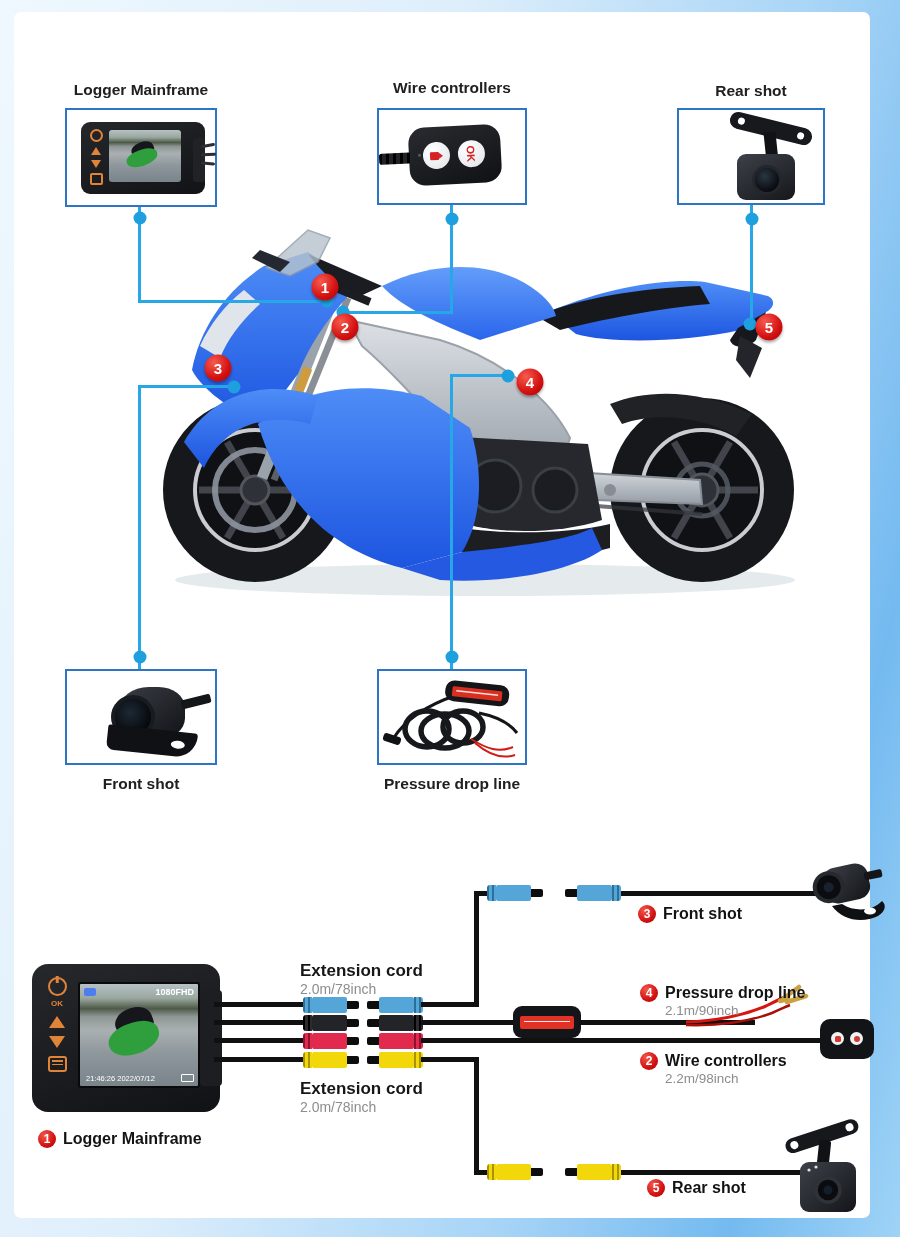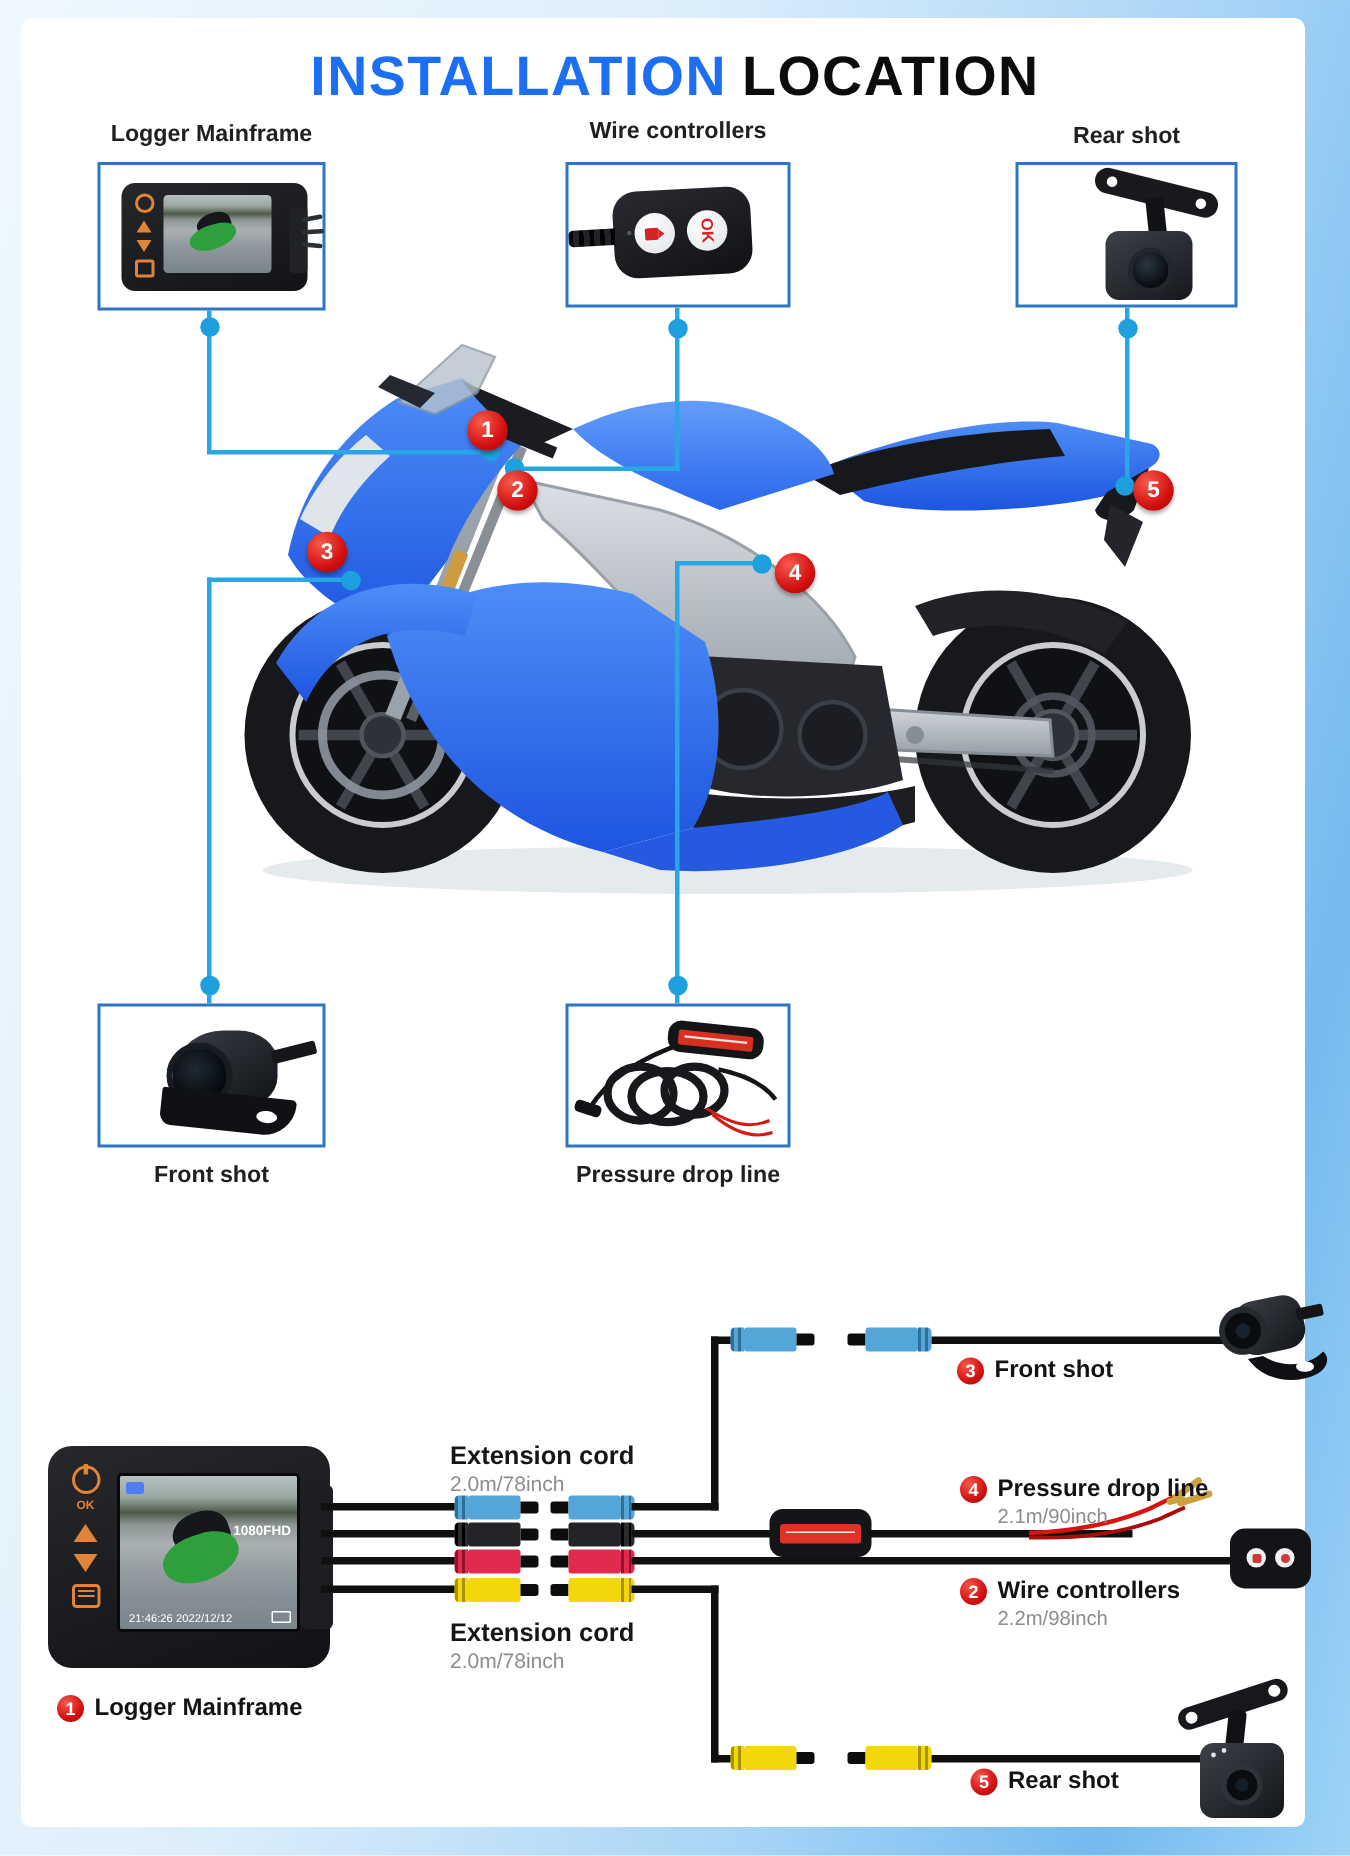--- a/index.html
+++ b/index.html
@@ -94,42 +94,39 @@
   .wd-mount{position:absolute;right:-2px;top:26px;width:22px;height:96px;background:#1d1e22;border-radius:4px;}
   .wd-btns{position:absolute;left:9px;top:13px;width:32px;display:flex;flex-direction:column;align-items:center;gap:8px;}
   .pw{width:15px;height:15px;border:2.5px solid #e08438;border-radius:50%;position:relative;}
   .pw::after{content:"";position:absolute;left:50%;top:-3px;width:2.5px;height:7px;background:#e08438;transform:translateX(-50%);}
   .oktxt{font-size:8px;color:#e08438;font-weight:700;margin-top:-5px;}
   .tri-up{width:0;height:0;border-left:8px solid transparent;border-right:8px solid transparent;border-bottom:12px solid #e08438;}
   .tri-dn{width:0;height:0;border-left:8px solid transparent;border-right:8px solid transparent;border-top:12px solid #e08438;}
   .menu{width:15px;height:12px;border:2px solid #e08438;border-radius:3px;position:relative;}
   .menu::after{content:"";position:absolute;left:2px;right:2px;top:2px;height:6px;background:repeating-linear-gradient(180deg,#e08438 0 1.5px,transparent 1.5px 3.5px);}
   .wd-screen{left:46px;top:18px;width:118px;height:102px;border:2px solid #0a0a0c;}
-  .scr-res{position:absolute;top:3px;right:4px;font-size:9px;font-weight:700;color:#fff;margin-top:28px;}
+  .scr-res{position:absolute;top:3px;right:4px;font-size:9px;font-weight:700;color:#fff;}
   .scr-time{position:absolute;bottom:3px;left:6px;font-size:7.5px;color:#fff;}
   .scr-cam{position:absolute;top:4px;left:4px;width:12px;height:8px;background:#4f7df0;border-radius:2px;}
   .scr-batt{position:absolute;bottom:4px;right:4px;width:11px;height:6px;border:1px solid #fff;border-radius:1px;}
 
   .extlabel{position:absolute;width:170px;}
   .ext-t{font-size:17px;font-weight:600;color:#161616;line-height:20px;}
   .ext-s{font-size:14px;color:#8d8d8d;line-height:17px;}
   .callout{position:absolute;display:flex;align-items:center;gap:7px;font-size:16px;font-weight:600;color:#131313;white-space:nowrap;}
   .cbadge{display:inline-flex;align-items:center;justify-content:center;width:18px;height:18px;border-radius:50%;
     background:radial-gradient(circle at 35% 30%,#f4574c,#d31111 60%,#9e0404);color:#fff;font-size:12px;font-weight:700;flex:0 0 auto;}
   .csub{position:absolute;font-size:13.5px;color:#8d8d8d;white-space:nowrap;}
 </style>
 </head>
 <body>
 
 <div class="page">
   <div class="card"></div>
 
-  <div class="sec-title t1">
-    <span class="tblue">INSTALLATION</span><span class="tblack">LOCATION</span>
-  </div>
 
   <div class="blabel" style="left:65px;top:81px;width:152px;">Logger Mainframe</div>
   <div class="blabel" style="left:377px;top:79px;width:150px;">Wire controllers</div>
   <div class="blabel" style="left:677px;top:82px;width:148px;">Rear shot</div>
 
   <div class="pbox" style="left:65px;top:108px;width:152px;height:99px;">
     <div class="idevice">
       <div class="id-btns">
         <div class="pw-s"></div>
         <div class="tri-up-s"></div>
@@ -316,21 +313,21 @@
       <div class="oktxt">OK</div>
       <div class="tri-up"></div>
       <div class="tri-dn"></div>
       <div class="menu"></div>
     </div>
     <div class="scene wd-screen">
       <div class="sc-rider"></div>
       <div class="sc-blob"></div>
       <span class="scr-cam"></span>
       <span class="scr-res">1080FHD</span>
-      <span class="scr-time">21:46:26 2022/12/12</span>
+      <span class="scr-time">21:46:26 2022/07/12</span>
       <span class="scr-batt"></span>
     </div>
     <div class="wd-mount"></div>
   </div>
 
   <div class="cable" style="left:214px;top:1002px;width:92px;"></div>
   <div class="plug c-blue" style="left:303px;top:997px;">
       <span class="ribs"></span>
       <span class="pbody"></span>
       <span class="tip"></span>

